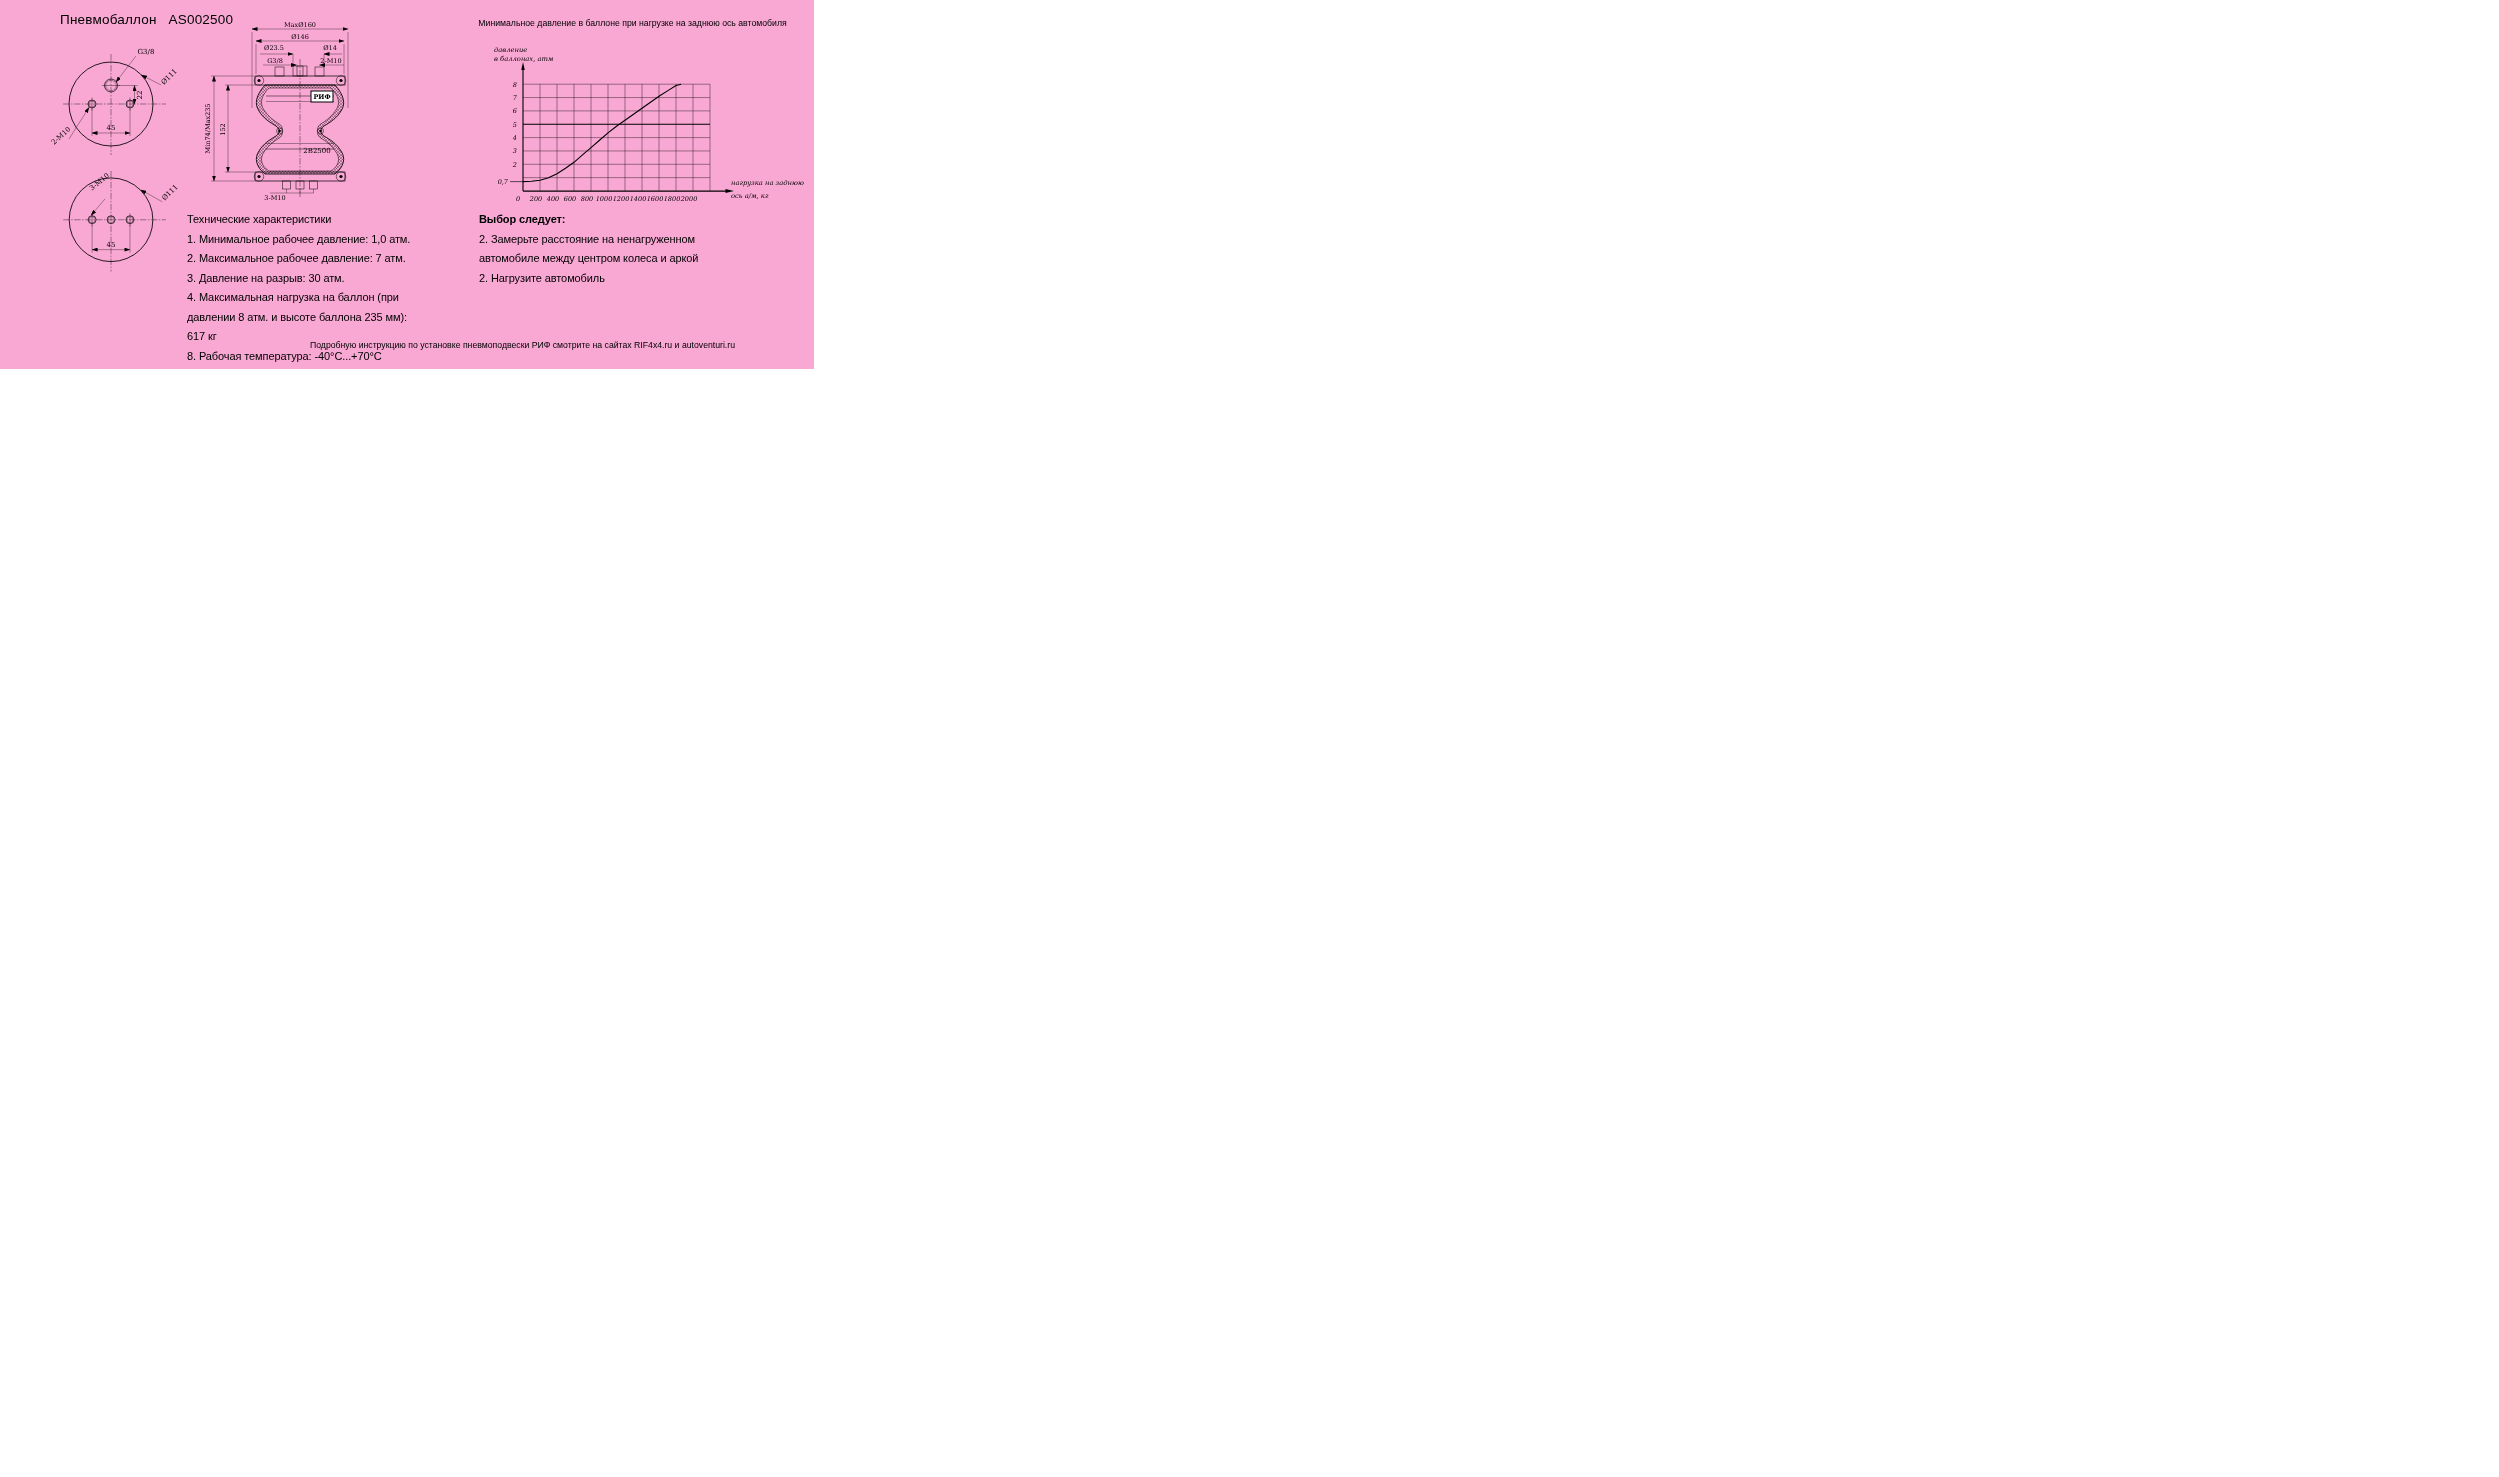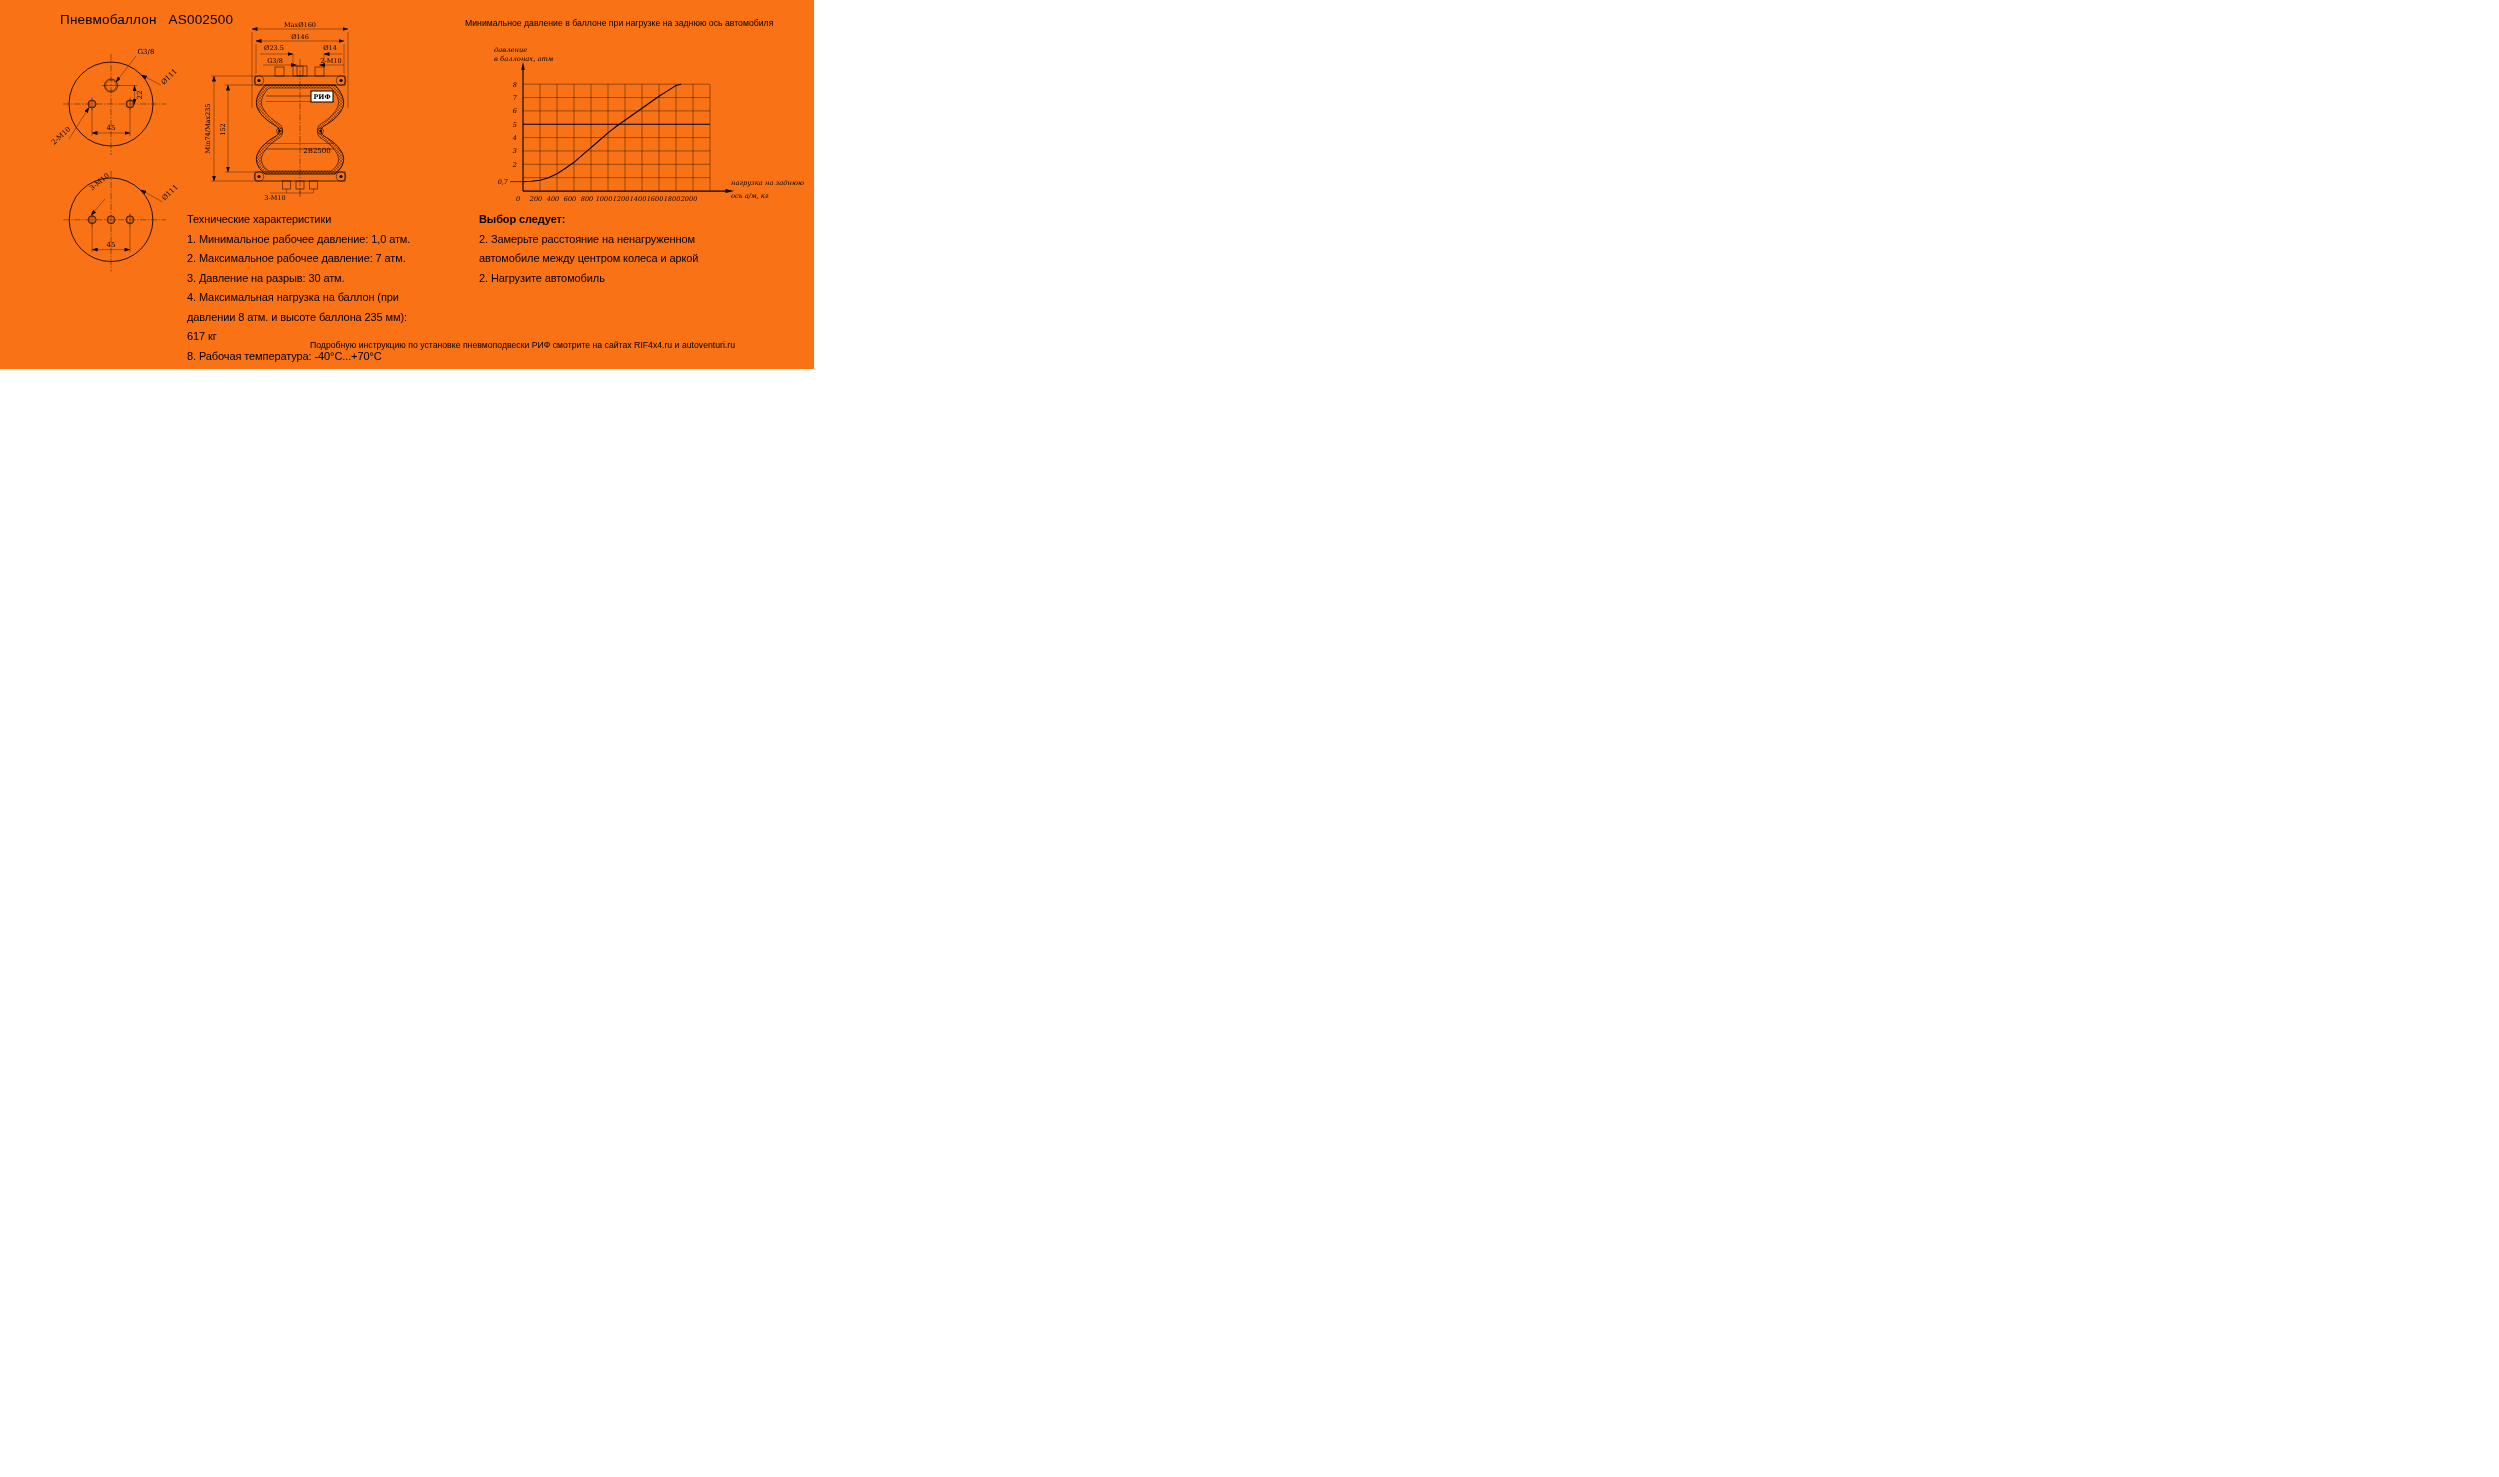--- a/index.html
+++ b/index.html
@@ -1,20 +1,20 @@
 <!DOCTYPE html>
 <html lang="ru" style="font-size:8px"><head>
 <meta charset="utf-8">
 <style>
   html,body{margin:0;padding:0;background:#fff;}
-  #page{position:relative;width:814px;height:369px;background:#f97316;overflow:hidden;
+  #page{position:relative;width:814px;height:369px;background:#f9a8d4;overflow:hidden;
         font-family:"Liberation Sans",sans-serif;color:#000;}
   .abs{position:absolute;}
   #main-title{left:60px;top:12px;font-size:13.5px;letter-spacing:0.2px;white-space:pre;}
-  #chart-title{left:465px;top:18px;width:335px;font-size:8.7px;}
+  #chart-title{left:465px;top:18px;width:335px;text-align:center;font-size:8.7px;}
   .textcol{font-size:11px;line-height:19.5px;letter-spacing:-0.1px;}
   .textcol p{margin:0;}
   #specs-block{left:187px;top:210px;width:230px;}
   #guide-block{left:479px;top:210px;width:270px;}
   #guide-block .bold{font-weight:bold;}
   #footer-line{left:135px;top:340px;width:600px;text-align:right;font-size:8.7px;}
   svg{position:absolute;overflow:visible;}
   svg text{fill:#000;}
   .ln2{fill:none;stroke:#000;stroke-width:1.7;}
   .ln15{fill:none;stroke:#000;stroke-width:1.4;}

